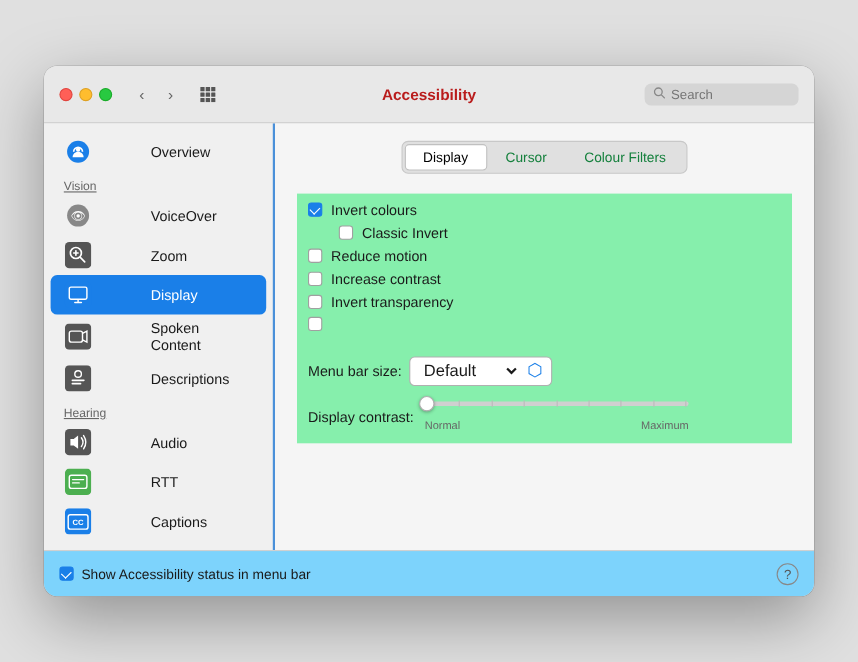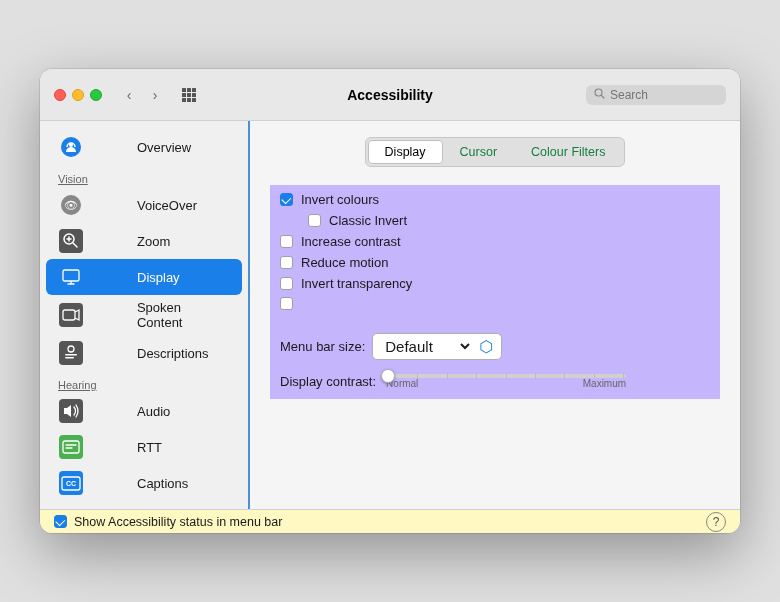--- a/index.html
+++ b/index.html
@@ -79,21 +79,21 @@
       color: #555;
       font-size: 12px;
     }
 
     .window-title {
       position: absolute;
       left: 50%;
       transform: translateX(-50%);
       font-size: 14px;
       font-weight: 600;
-      color: #000000;
+      color: #b91c1c;
     }
 
     .search-bar {
       margin-left: auto;
       display: flex;
       align-items: center;
       background: rgba(0,0,0,0.08);
       border-radius: 6px;
       padding: 3px 8px;
       gap: 5px;
@@ -202,21 +202,21 @@
 
     .tab.active {
       background: #ffffff;
       border: 1px solid #c0c0c0;
       color: #000;
       font-weight: 500;
     }
 
     
     .settings-content {
-      background: #c4b5fd;
+      background: #86efac;
       padding: 4px 0;
     }
 
     .checkbox-row {
       display: flex;
       align-items: center;
       gap: 8px;
       padding: 3px 10px;
       font-size: 13px;
       color: #1a1a1a;
@@ -303,21 +303,21 @@
       display: flex;
       align-items: center;
       gap: 10px;
       padding: 6px 10px;
       font-size: 13px;
     }
 
     .slider-container {
       display: flex;
       flex-direction: column;
-      gap: 0;
+      gap: 13px;
     }
 
     .slider-track {
       width: 240px;
       height: 4px;
       background: #d0d0d0;
       border-radius: 2px;
       position: relative;
       display: flex;
       align-items: center;
@@ -341,22 +341,22 @@
       width: 240px;
     }
 
     .slider-label {
       font-size: 10px;
       color: #666;
     }
 
     
     .bottom-bar {
-      height: 24px;
-      background: #fef9c3;
+      height: 42px;
+      background: #7dd3fc;
       border-top: 1px solid #d0d0d0;
       display: flex;
       align-items: center;
       padding: 0 14px;
     }
 
     .show-checkbox-row {
       display: flex;
       align-items: center;
       gap: 7px;
@@ -547,26 +547,26 @@
           <span>Invert colours</span>
         </div>
 
         <div class="checkbox-row indented">
           <div class="cb"></div>
           <span>Classic Invert</span>
         </div>
 
         <div class="checkbox-row">
           <div class="cb"></div>
-          <span>Increase contrast</span>
+          <span>Reduce motion</span>
         </div>
 
         <div class="checkbox-row">
           <div class="cb"></div>
-          <span>Reduce motion</span>
+          <span>Increase contrast</span>
         </div>
 
         <div class="checkbox-row">
           <div class="cb"></div>
           <span>Invert transparency</span>
         </div>
 
         <div class="checkbox-row">
           <div class="cb"></div>
         </div>

